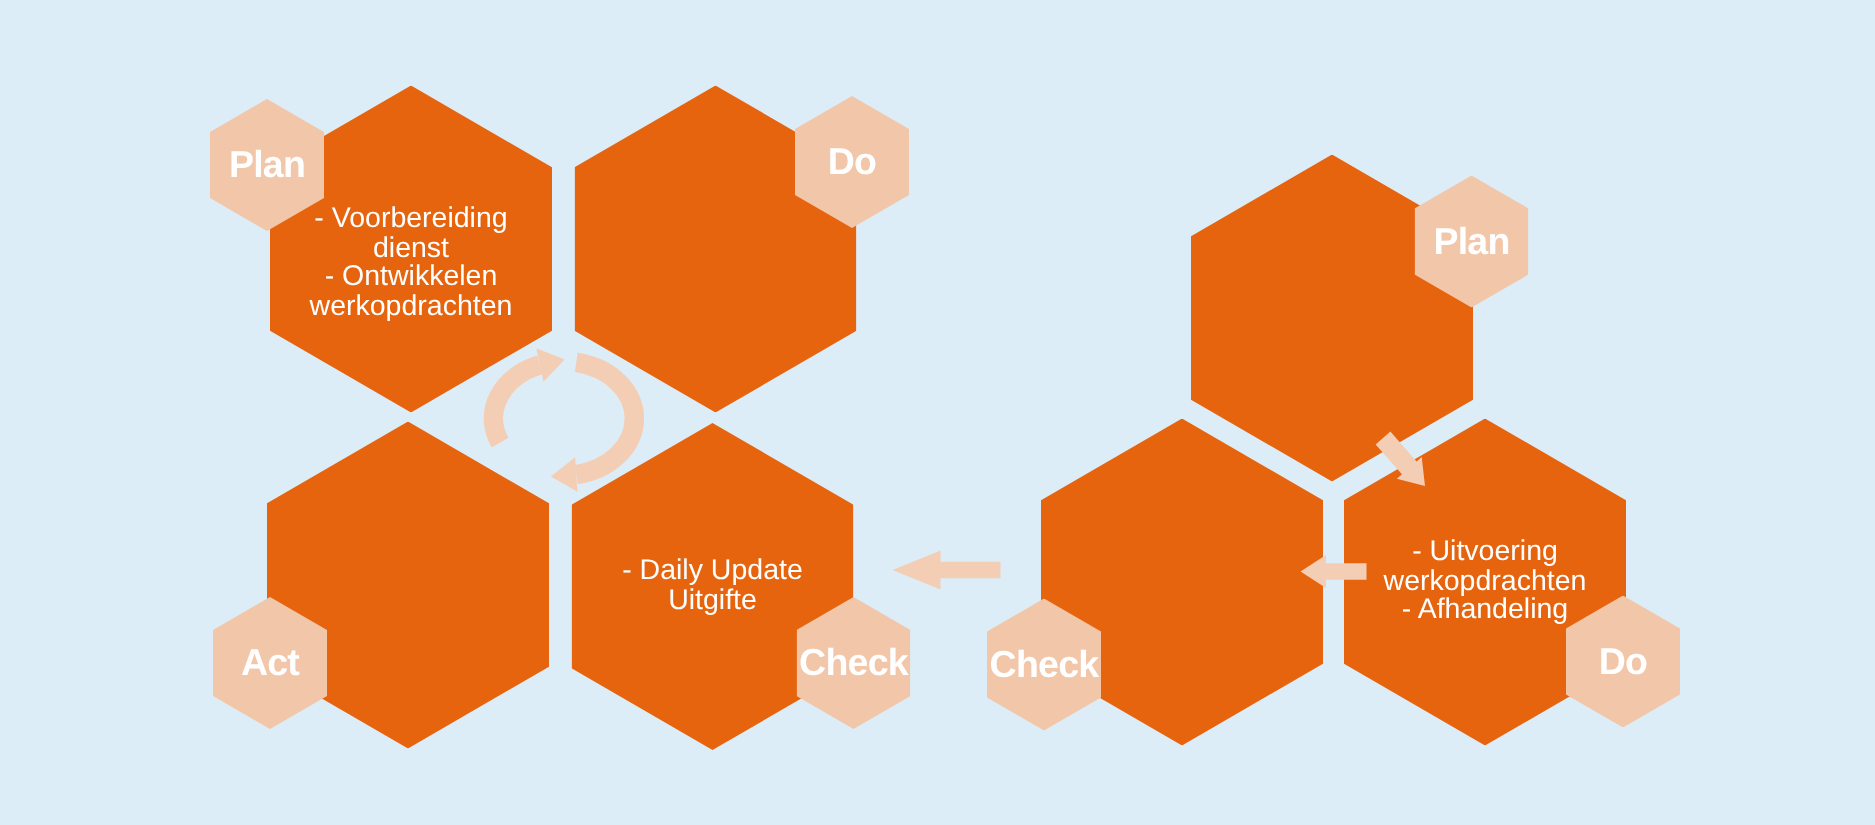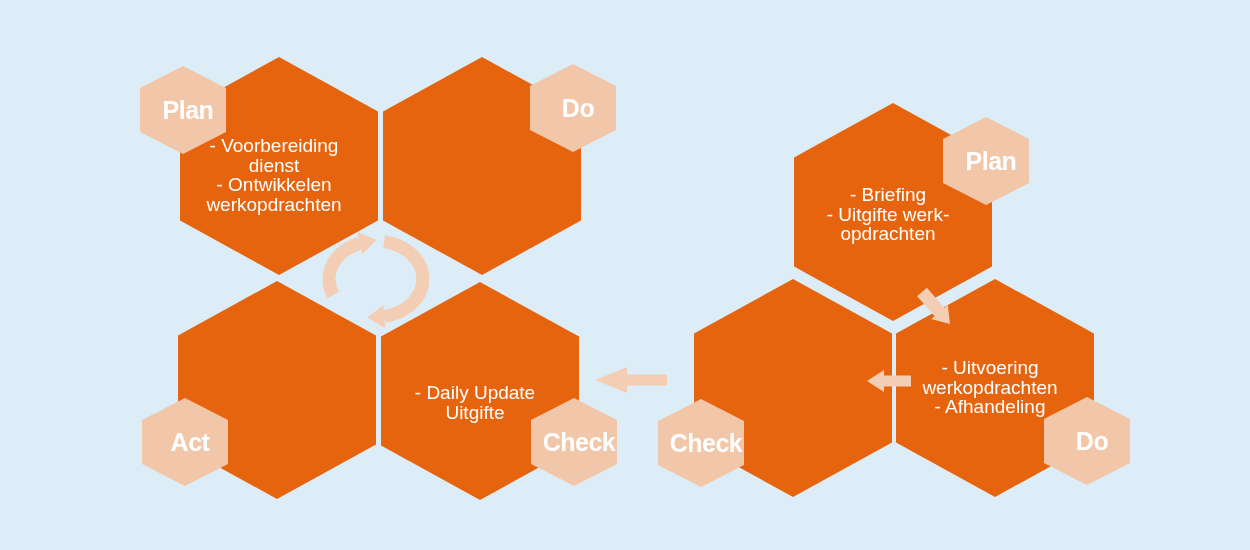--- a/index.html
+++ b/index.html
@@ -1,18 +1,18 @@
 <!DOCTYPE html>
 <html style="--background: #dcedf7; --hex_orange: #e7640e; --hex_peach: #f2c7a9; --arrow_peach: #f4ceb4; --text_white: #ffffff;"><head>
 <meta charset="utf-8">
 <style>
   html,body{margin:0;padding:0;}
   body{font-family:"Liberation Sans", sans-serif;}
   #canvas{position:relative;width:1250px;height:550px;background:var(--background);overflow:hidden;}
-  .hex{position:absolute;clip-path:polygon(50% 0%,100% 25%,100% 75%,50% 100%,0% 75%,0% 25%);padding-left:10px;}
+  .hex{position:absolute;clip-path:polygon(50% 0%,100% 25%,100% 75%,50% 100%,0% 75%,0% 25%);}
   .hex.big{width:188px;height:218px;background:var(--hex_orange);z-index:1;}
   .hex.small{width:76px;height:88px;background:var(--hex_peach);z-index:3;
              display:flex;align-items:center;justify-content:center;
              color:var(--text_white);font-size:25px;font-weight:bold;letter-spacing:-0.5px;}
   .hextext{position:absolute;width:188px;z-index:2;color:var(--text_white);
            font-size:19px;line-height:19.5px;text-align:center;}
   .icon{position:absolute;z-index:4;}
   .icon-fill{fill:var(--arrow_peach);}
   .icon-stroke{stroke:var(--arrow_peach);fill:none;stroke-width:13px;}
 </style>
@@ -25,21 +25,21 @@
   <div class="hex big" style="left:383px;top:57px"></div>
   <div class="hex big" style="left:178px;top:281px"></div>
   <div class="hex big" style="left:381px;top:282px"></div>
 
   <div class="hextext" style="left:180px;top:136px">
     <div>- Voorbereiding</div>
     <div>dienst</div>
     <div>- Ontwikkelen</div>
     <div>werkopdrachten</div>
   </div>
-  <div class="hextext" style="left:381px;top:383px">
+  <div class="hextext" style="left:381px;top:371px">
     <div>- Daily Update</div>
     <div>Uitgifte</div>
   </div>
 
   <div class="hex small" style="left:140px;top:66px">
     <span>Plan</span>
   </div>
   <div class="hex small" style="left:530px;top:64px">
     <span>Do</span>
   </div>
@@ -58,25 +58,20 @@
   </svg>
 
   <svg class="icon" style="left:590px;top:360px" width="80" height="40" viewBox="0 0 80 40">
     <polygon class="icon-fill" points="5,20 37,7 37,14.5 77,14.5 77,25.5 37,25.5 37,33"></polygon>
   </svg>
 
   <div class="hex big" style="left:794px;top:103px"></div>
   <div class="hex big" style="left:694px;top:279px"></div>
   <div class="hex big" style="left:896px;top:279px"></div>
 
-  <div class="hextext" style="left:794px;top:185px">
-    <div>- Briefing</div>
-    <div>- Uitgifte werk-</div>
-    <div>opdrachten</div>
-  </div>
   <div class="hextext" style="left:896px;top:358px">
     <div>- Uitvoering</div>
     <div>werkopdrachten</div>
     <div>- Afhandeling</div>
   </div>
 
   <div class="hex small" style="left:943px;top:117px">
     <span>Plan</span>
   </div>
   <div class="hex small" style="left:658px;top:399px">

